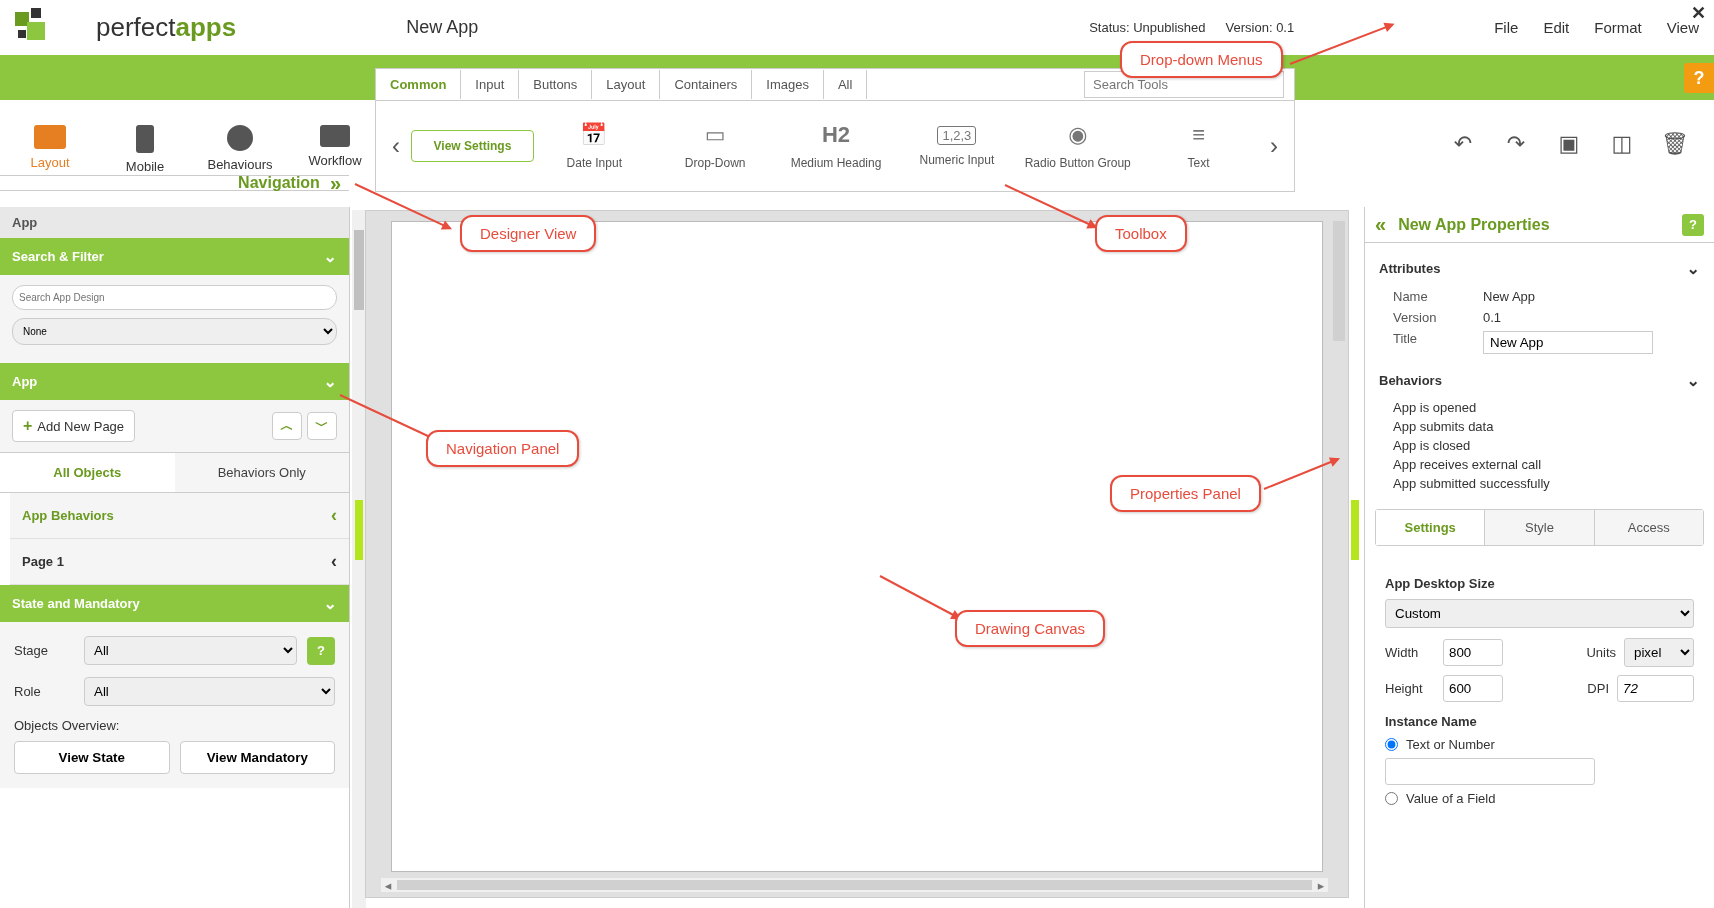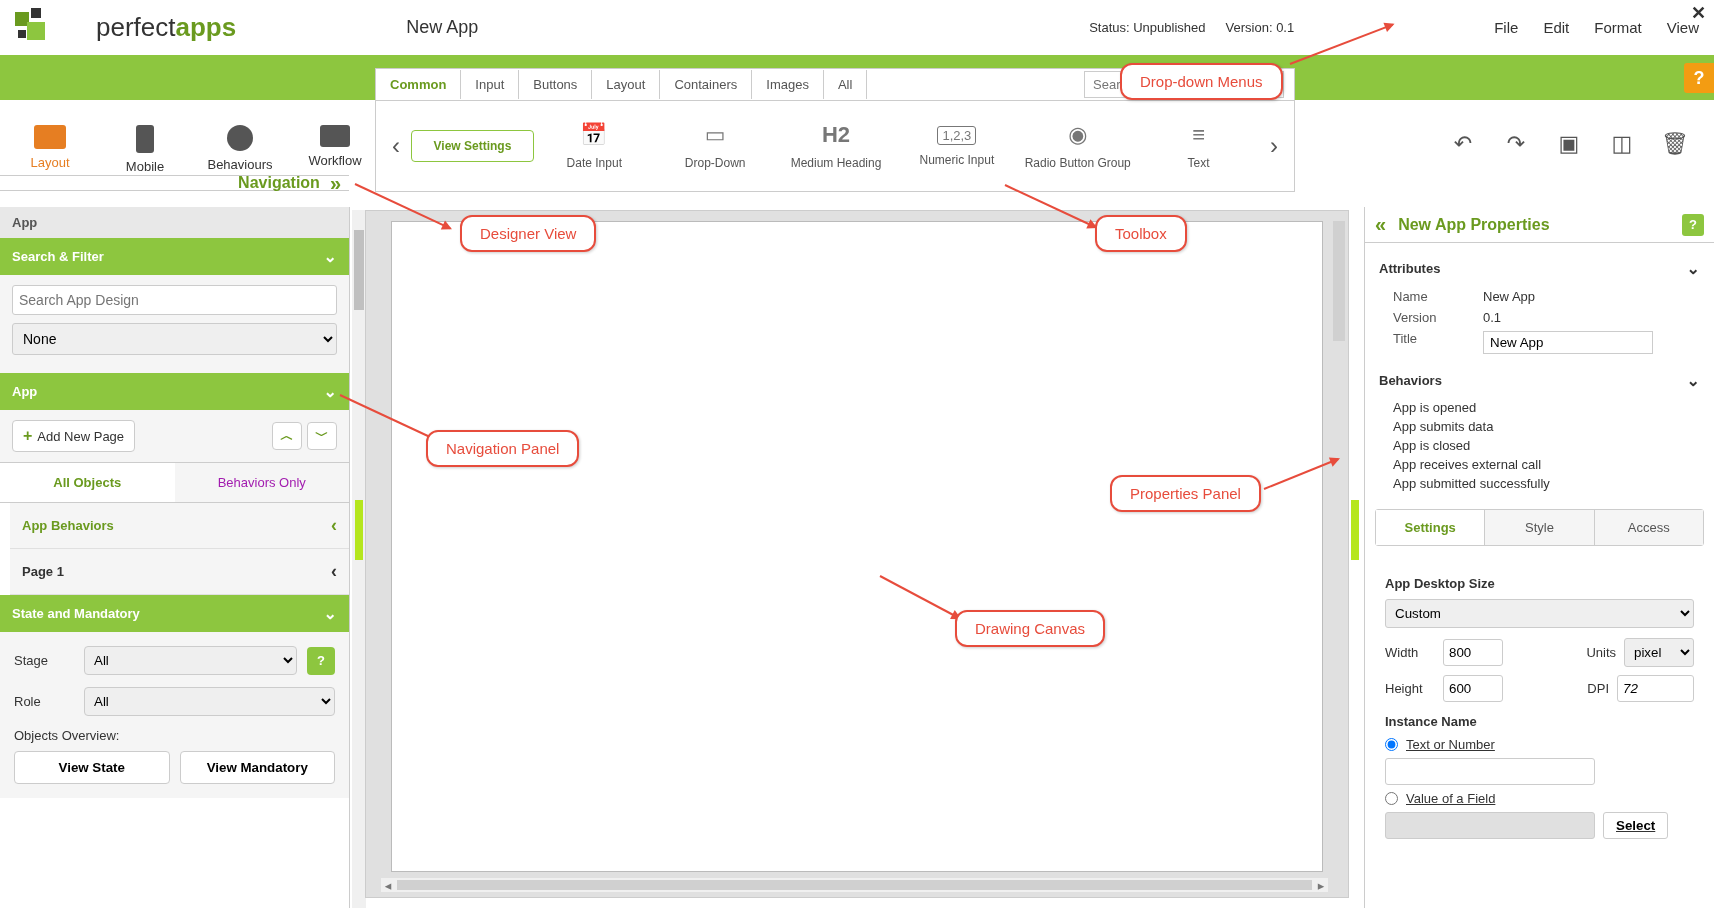--- a/index.html
+++ b/index.html
@@ -54,29 +54,29 @@
 
 .left-panel { position:absolute; left:0; top:207px; width:350px; bottom:0; background:#fff; border-right: 1px solid #ccc; }
 .nav-header { height: 32px; background:#fff; display:flex; align-items:center; justify-content:flex-end; padding: 0 8px; border-bottom: 1px solid #ccc; border-top: 1px solid #ccc; }
 .nav-header-title { color:#6a9a1f; font-weight:bold; font-size:16px; margin-right:10px; }
 .nav-header-arrow { color:#6a9a1f; font-size:20px; font-weight:bold; cursor:pointer; }
 
 .section-gray { background:#e8e8e8; padding: 8px 12px; font-weight:bold; color:#555; }
 .section-green { background:#8dc63f; color:#fff; padding: 9px 12px; font-weight:bold; display:flex; align-items:center; justify-content:space-between; }
 .section-green .chev { font-size:16px; color:#fff; }
 .section-body { padding: 10px 12px; background:#f5f5f5; }
-.section-body input, .section-body select { width:100%; padding:6px; border:1px solid #ccc; border-radius:3px; margin-bottom: 8px; font-size:14px; }
+.section-body input, .section-body select { width:100%; padding:6px; border:1px solid #ccc; border-radius:12px; margin-bottom: 8px; font-size:10px; }
 .add-page-row { display:flex; align-items:center; gap:8px; padding:10px 12px; background:#f5f5f5; }
 .add-page-btn { background:#fff; border:1px solid #ccc; padding:6px 10px; border-radius:4px; cursor:pointer; display:flex; align-items:center; gap:5px; }
 .green-plus { color:#6a9a1f; font-weight:bold; font-size:16px; }
 .arrow-pair { margin-left:auto; display:flex; gap:5px; }
 .arrow-btn { background:#fff; border:1px solid #ccc; width:30px; height:28px; border-radius:4px; cursor:pointer; color:#6a9a1f; font-weight:bold; }
 
 .tab-pair { display:flex; border-top:1px solid #ccc; border-bottom:1px solid #ccc; }
-.tab-pair .tp { flex:1; text-align:center; padding:12px 0; cursor:pointer; background:#f5f5f5; color:#a21caf; }
+.tab-pair .tp { flex:1; text-align:center; padding:12px 0; cursor:pointer; background:#f5f5f5; color:#404040; }
 .tab-pair .tp.active { background:#fff; color:#6a9a1f; font-weight:bold; }
 
 .row-link { padding:12px; display:flex; align-items:center; justify-content:space-between; border-bottom:1px solid #e0e0e0; cursor:pointer; background:#f5f5f5;margin-left:10px; }
 .row-link.bold-green { color:#6a9a1f; font-weight:bold; }
 .row-link .rchev { font-size:18px; font-weight:bold; }
 
 .state-body { padding:14px; background:#f5f5f5; }
 .field-row { display:flex; align-items:center; margin-bottom:12px; gap:10px; }
 .field-row label { width:60px; }
 .field-row select { flex:1; padding:5px; border:1px solid #ccc; border-radius:4px; }
@@ -121,21 +121,21 @@
 .rp-tabs .rpt.active { background:#fff; color:#6a9a1f; font-weight:bold; }
 
 .settings-body { padding:10px 20px; }
 .settings-body .sb-title { font-weight:bold; margin:12px 0 8px 0; }
 .settings-body select, .settings-body input[type=text] { border:1px solid #ccc; padding:5px; border-radius:3px; }
 .size-row { display:flex; align-items:center; gap:8px; margin-bottom:8px; }
 .size-row label { width:50px; }
 .size-row input { width:60px; }
 .size-row .sp { width:50px; text-align:right; margin-left:auto; }
 .size-row select.unit { width:70px; }
-.radio-row { display:flex; align-items:center; gap:8px; margin:6px 0;text-decoration:underline; }
+.radio-row { display:flex; align-items:center; gap:8px; margin:6px 0; }
 .radio-row input[type=text] { width:210px; }
 .radio-row .disabled { background:#e0e0e0; }
 .select-btn { border:1px solid #ccc; background:#fff; padding:5px 12px; border-radius:3px; cursor:pointer; font-weight:bold; }
 
 
 .callout { position:absolute; background:#fff; border:2px solid #e74c3c; border-radius:12px; padding:8px 18px; color:#e74c3c; font-size:15px; z-index:100; box-shadow: 1px 1px 3px rgba(0,0,0,0.2); }
 .callout-line { position:absolute; background:#e74c3c; height:2px; z-index:99; transform-origin: left center; }
 .callout-line::after { content:''; position:absolute; right:-2px; top:-4px; border-left:10px solid #e74c3c; border-top:5px solid transparent; border-bottom:5px solid transparent; }
 
 
@@ -394,28 +394,24 @@
       <input type="radio" name="inst" checked="" style="">
       <span>Text or Number</span>
     </div>
     <div class="radio-row">
         <input type="text" style="">
       </div>
     <div class="radio-row">
       <input type="radio" name="inst" style="">
       <span>Value of a Field</span>
     </div>
-    <div class="radio-row">
-      <input type="text" class="disabled" disabled="" style="">
-      <button class="select-btn">Select</button>
-    </div>
-  </div>
-</div>
-
-<div class="callout" style="left:1120px;top:63px;">Drop-down Menus</div>
+  </div>
+</div>
+
+<div class="callout" style="left:1120px;top:41px;">Drop-down Menus</div>
 <div class="callout-line" style="left:1290px;top:63px;width:110px;transform:rotate(-21deg);"></div>
 
 <div class="callout" style="left:460px;top:215px;">Designer View</div>
 <div class="callout-line" style="left:355px;top:183px;width:105px;transform:rotate(25deg);"></div>
 
 <div class="callout" style="left:1095px;top:215px;">Toolbox</div>
 <div class="callout-line" style="left:1005px;top:184px;width:100px;transform:rotate(25deg);"></div>
 
 <div class="callout" style="left:426px;top:430px;">Navigation Panel</div>
 <div class="callout-line" style="left:340px;top:394px;width:110px;transform:rotate(25deg);"></div>

